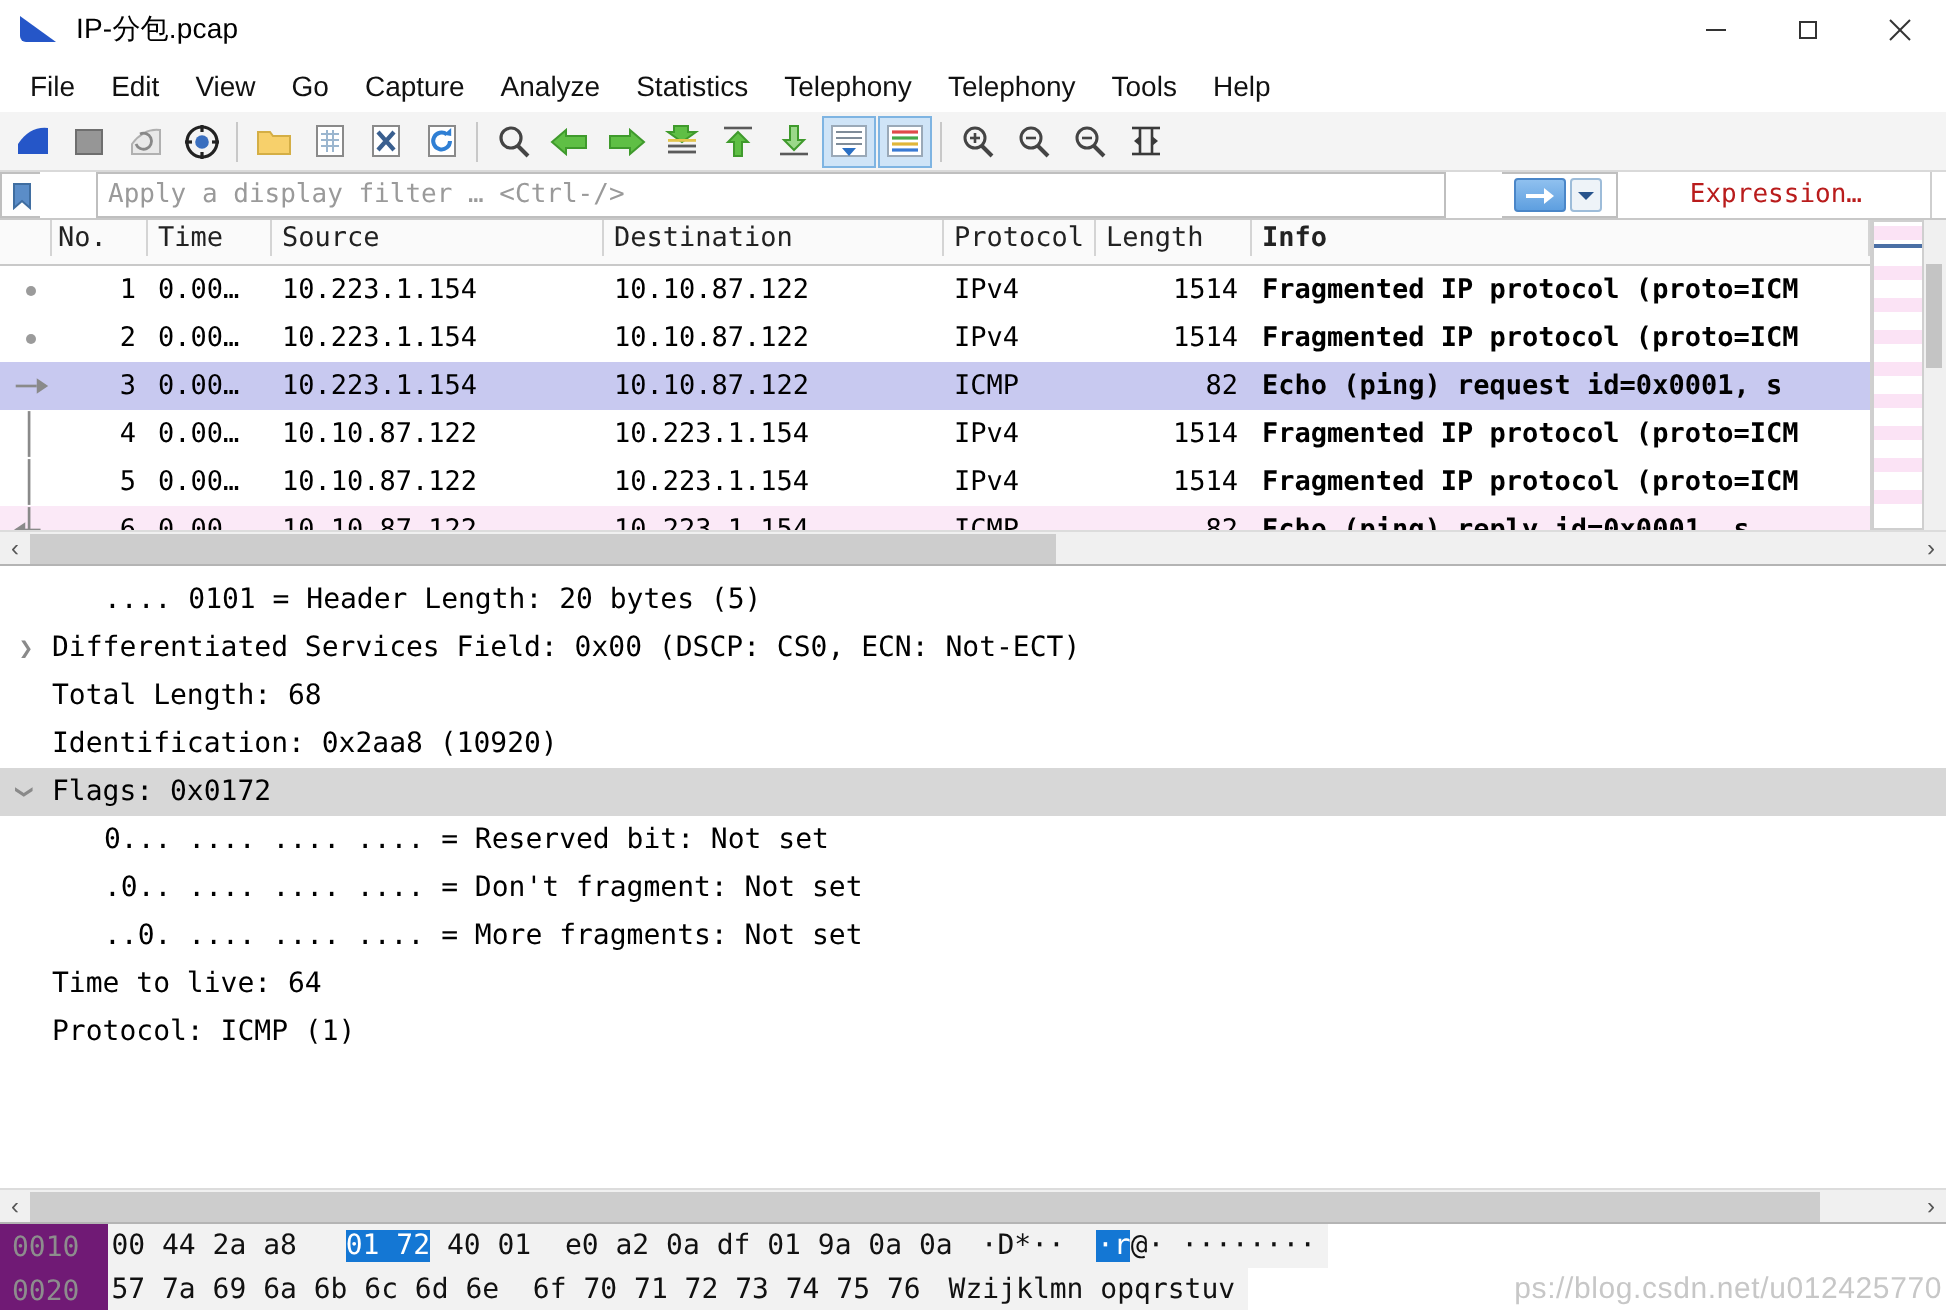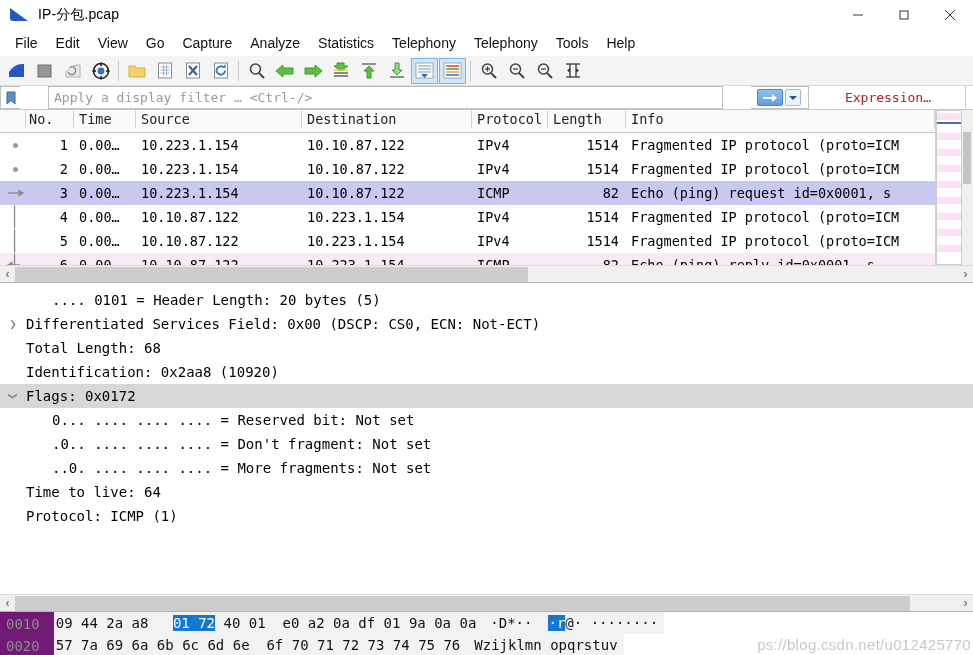--- a/index.html
+++ b/index.html
@@ -112,21 +112,21 @@
     white-space: nowrap;
   }
   .prow .cell { display: flex; align-items: center; height: 24px; overflow: hidden; padding-left: 5px; }
   .c-mark { width: 26px; justify-content: center; padding-left: 0; }
   .c-no   { width: 48px; justify-content: flex-end; padding-right: 6px; padding-left: 0; }
   .c-time { width: 62px; padding-left: 2px; }
   .c-src  { width: 166px; }
   .c-dst  { width: 170px; }
   .c-prot { width: 76px; }
   .c-len  { width: 78px; justify-content: flex-end; padding-right: 7px; padding-left: 0; }
-  .c-info { flex: 1; }
+  .c-info { flex: 1; font-weight: bold; }
   .row-white { background: #ffffff; }
   .row-pink  { background: #fbe9f7; }
   .row-sel   { background: #c8c9f0; }
 
   .mark-dot { width: 5px; height: 5px; border-radius: 50%; background: #9b9b9b; }
   .plist-scroll {
     width: 38px; flex: 0 0 38px; display: flex; border-left: 1px solid #d0d0d0;
     background: #f0f0f0; position: relative;
   }
   .minimap {
@@ -607,21 +607,21 @@
       <div class="hs-track">
         <div class="hs-thumb" style="left:0;width:895px"></div>
       </div>
       <div class="hs-arrow">›</div>
     </div>
   </div>
 
   <div class="hex-pane">
     <div class="hexrow">
       <span class="hex-off">0010</span>
-      <span class="hex-bytes"><span>09 44 2a a8 </span><span class="hl">01 72</span><span> 40 01  e0 a2 0a df 01 9a 0a 0a</span></span>
+      <span class="hex-bytes"><span>00 44 2a a8 </span><span class="hl">01 72</span><span> 40 01  e0 a2 0a df 01 9a 0a 0a</span></span>
       <span class="hex-ascii"><span>·D*··</span><span class="hl">·r</span><span>@· ········</span></span>
     </div>
     <div class="hexrow">
       <span class="hex-off">0020</span>
       <span class="hex-bytes">57 7a 69 6a 6b 6c 6d 6e  6f 70 71 72 73 74 75 76</span>
       <span class="hex-ascii">Wzijklmn opqrstuv</span>
     </div>
     <div class="watermark">ps://blog.csdn.net/u012425770</div>
   </div>
 

